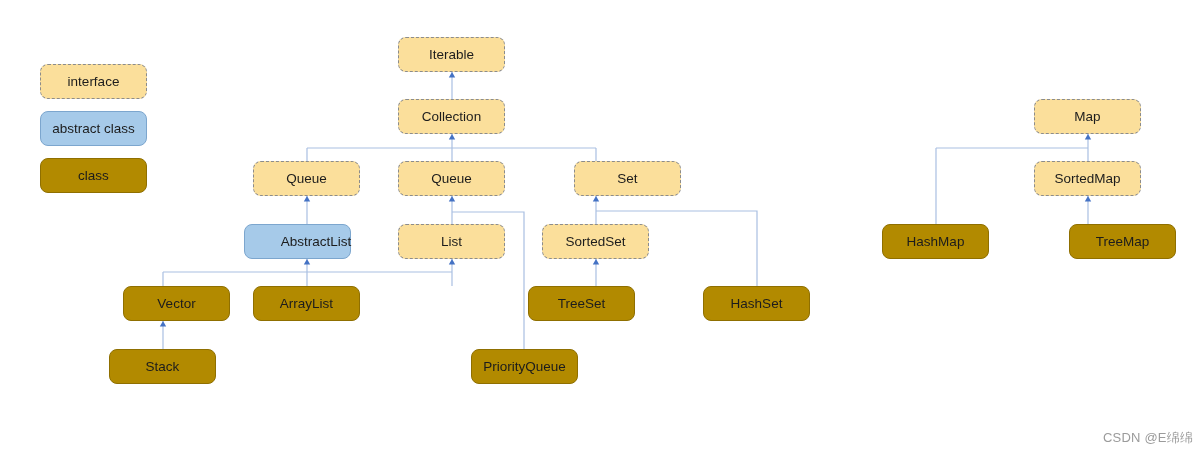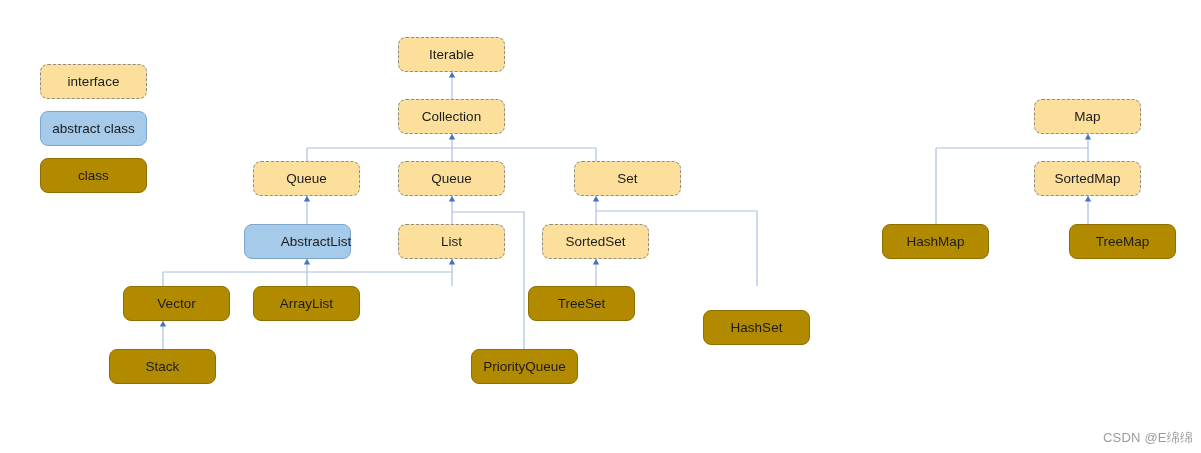--- a/index.html
+++ b/index.html
@@ -75,20 +75,20 @@
     <div class="node interface" style="left: 398px; top: 99px;">Collection</div>
     <div class="node interface" style="left: 253px; top: 161px;">Queue</div>
     <div class="node interface" style="left: 398px; top: 161px;">Queue</div>
     <div class="node interface" style="left: 542px; top: 161px; margin-left: 32px;">Set</div>
     <div class="node abstract" style="left: 244px; top: 224px; padding-left: 37px;">AbstractList</div>
     <div class="node interface" style="left: 398px; top: 224px;">List</div>
     <div class="node interface" style="left: 542px; top: 224px;">SortedSet</div>
     <div class="node class" style="left: 123px; top: 286px;">Vector</div>
     <div class="node class" style="left: 253px; top: 286px;">ArrayList</div>
     <div class="node class" style="left: 528px; top: 286px;">TreeSet</div>
-    <div class="node class" style="left: 703px; top: 286px; margin-top: 24px;">HashSet</div>
+    <div class="node class" style="left: 703px; top: 286px;">HashSet</div>
     <div class="node class" style="left: 109px; top: 349px;">Stack</div>
     <div class="node class" style="left: 471px; top: 349px;">PriorityQueue</div>
     <div class="node interface" style="left: 1034px; top: 99px;">Map</div>
     <div class="node interface" style="left: 1034px; top: 161px;">SortedMap</div>
     <div class="node class" style="left: 882px; top: 224px;">HashMap</div>
     <div class="node class" style="left: 1034px; top: 224px; margin-left: 35px;">TreeMap</div>
   </div>
 
 </body></html>

